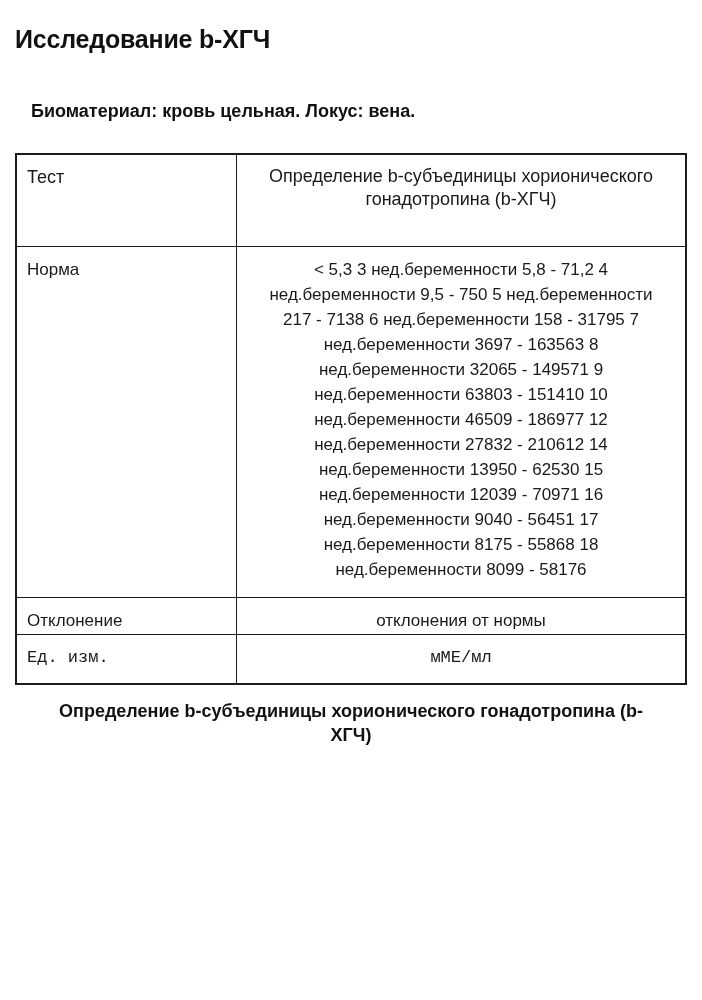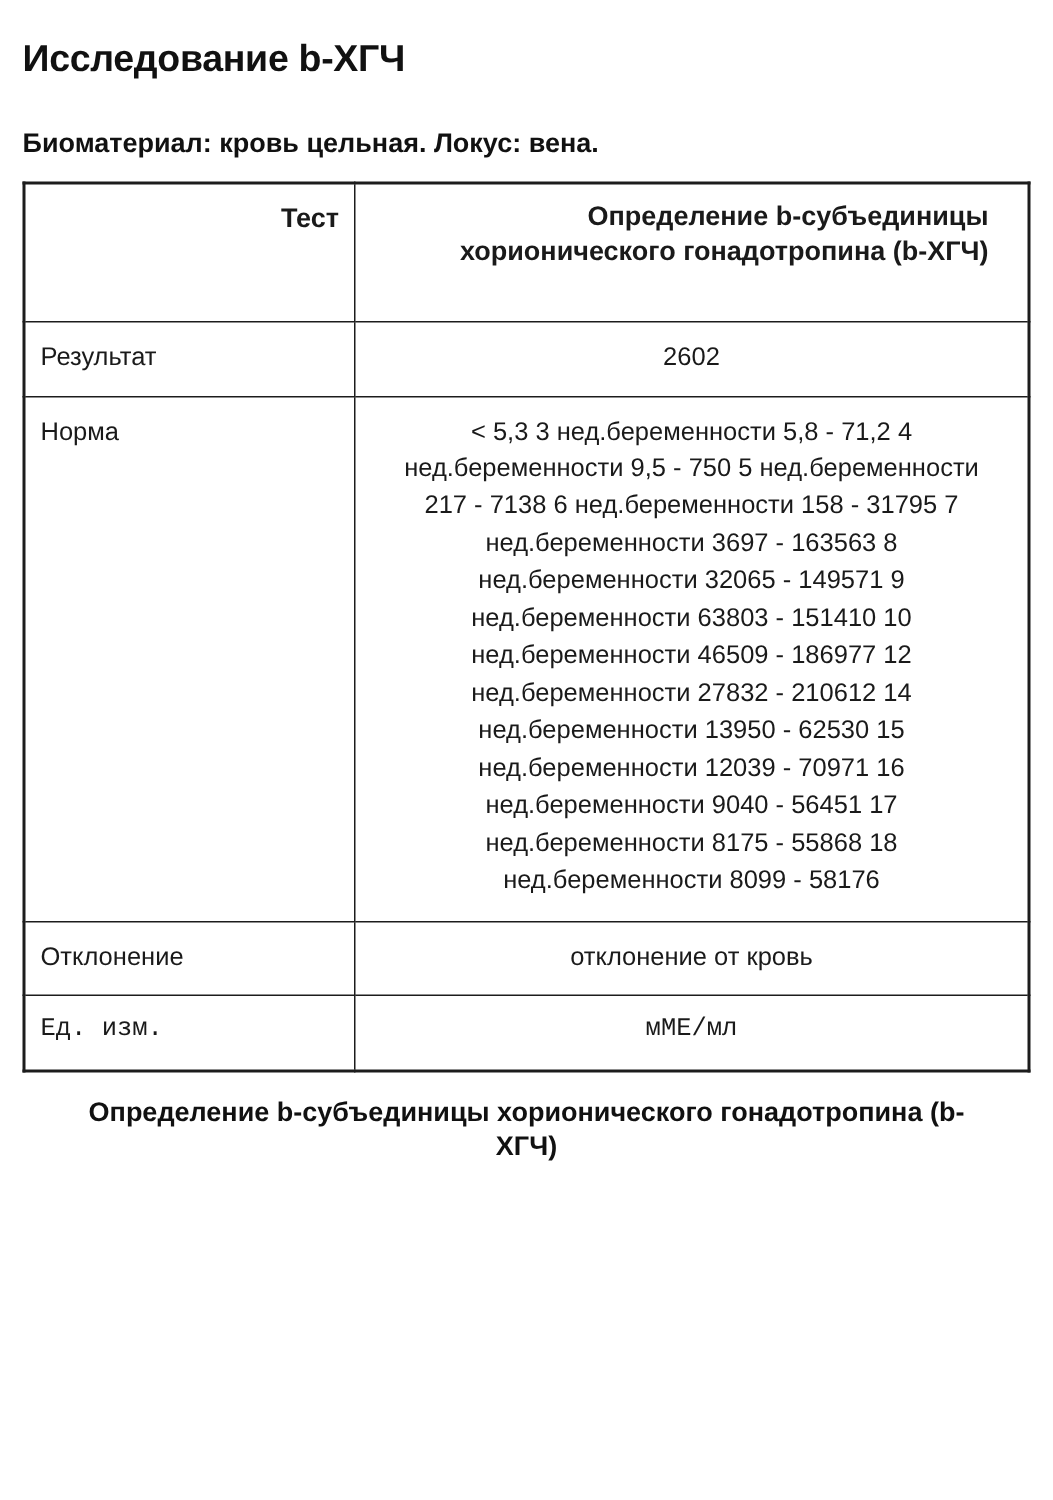--- a/index.html
+++ b/index.html
@@ -27,21 +27,21 @@
     letter-spacing: -0.2px;
     color: #111111;
     margin: 0;
     padding-top: 24px;
     line-height: 1.2;
   }
   .doc-subtitle {
     font-size: 18px;
     font-weight: bold;
     color: #111111;
-    margin: 0;
+    margin: 16px;
     padding-top: 30px;
     padding-bottom: 14px;
     line-height: 1.25;
   }
   table.report {
     width: 672px;
     border-collapse: collapse;
     table-layout: fixed;
     border: 2px solid #1c1c1c;
   }
@@ -54,23 +54,22 @@
     color: #1a1a1a;
   }
   td.label-cell {
     width: 199px;
     text-align: left;
   }
   td.value-cell {
     text-align: center;
   }
   tr.header-row td {
-    font-weight: bold;
+    font-weight: normal;
     padding-bottom: 34px;
-    text-align: right;
   }
   tr.header-row td.label-cell {
     font-size: 18px;
   }
   tr.header-row td.value-cell {
     font-size: 18px;
     line-height: 1.33;
     padding-left: 26px;
     padding-right: 26px;
   }
@@ -84,21 +83,21 @@
     padding-top: 11px;
     padding-bottom: 14px;
     line-height: 1.47;
     border-radius: 31px;
   }
   tr.norm-row td.label-cell {
     padding-top: 11px;
   }
   tr.deviation-row td {
     padding-top: 11px;
-    padding-bottom: 13px;
+    padding-bottom: 1px;
     margin-left: 21px;
   }
   tr.criticality-row td {
     padding-top: 11px;
     padding-bottom: 26px;
   }
   tr.unit-row td {
     padding-top: 11px;
     padding-bottom: 13px;
     font-family: Liberation Mono, monospace;
@@ -122,31 +121,27 @@
   <h1 class="doc-title">Исследование b-ХГЧ</h1>
 
   <div class="doc-subtitle">Биоматериал: кровь цельная. Локус: вена.</div>
 
   <table class="report">
     <tbody>
       <tr class="header-row">
         <td class="label-cell">Тест</td>
         <td class="value-cell">Определение b-субъединицы хорионического гонадотропина (b-ХГЧ)</td>
       </tr>
-      <tr class="result-row">
-        <td class="label-cell">Результат</td>
-        <td class="value-cell">2602</td>
-      </tr>
       <tr class="norm-row">
         <td class="label-cell">Норма</td>
         <td class="value-cell">&lt; 5,3 3 нед.беременности 5,8 - 71,2 4 нед.беременности 9,5 - 750 5 нед.беременности 217 - 7138 6 нед.беременности 158 - 31795 7 нед.беременности 3697 - 163563 8 нед.беременности 32065 - 149571 9 нед.беременности 63803 - 151410 10 нед.беременности 46509 - 186977 12 нед.беременности 27832 - 210612 14 нед.беременности 13950 - 62530 15 нед.беременности 12039 - 70971 16 нед.беременности 9040 - 56451 17 нед.беременности 8175 - 55868 18 нед.беременности 8099 - 58176</td>
       </tr>
       <tr class="deviation-row">
         <td class="label-cell">Отклонение</td>
-        <td class="value-cell">отклонение от кровь</td>
+        <td class="value-cell">отклонения от нормы</td>
       </tr>
       <tr class="unit-row">
         <td class="label-cell">Ед. изм.</td>
         <td class="value-cell">мМЕ/мл</td>
       </tr>
     </tbody>
   </table>
 
   <div class="doc-caption">Определение b-субъединицы хорионического гонадотропина (b-ХГЧ)</div>
 

